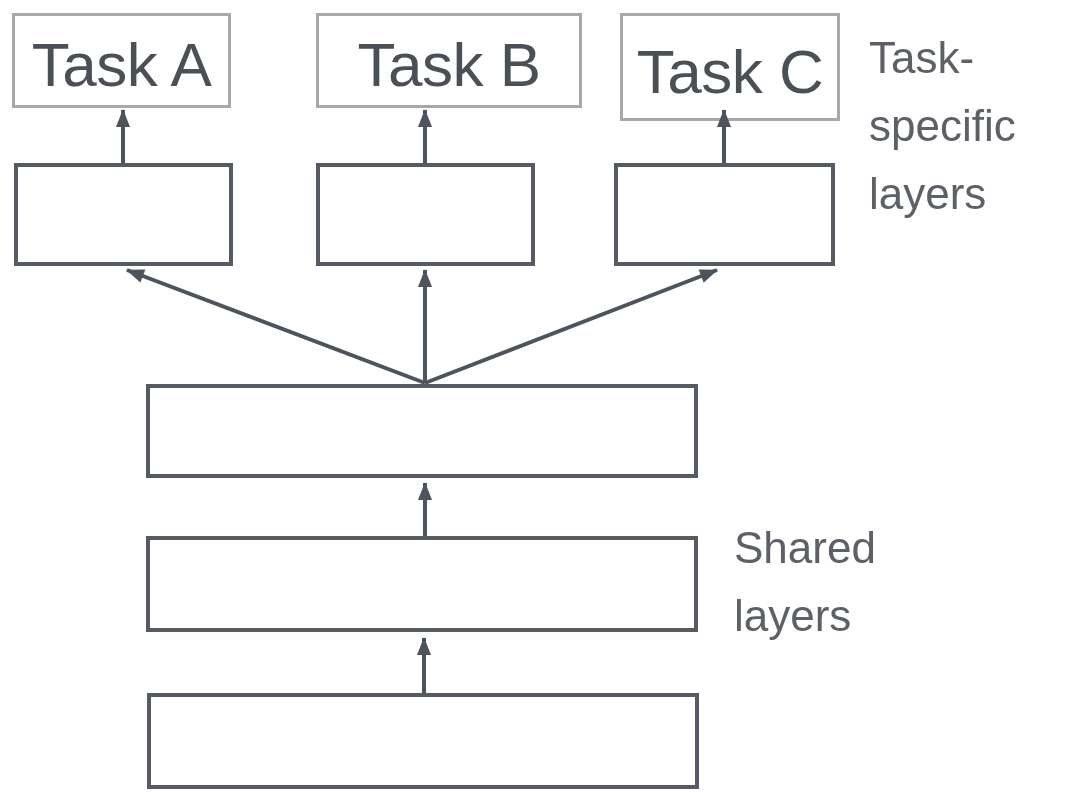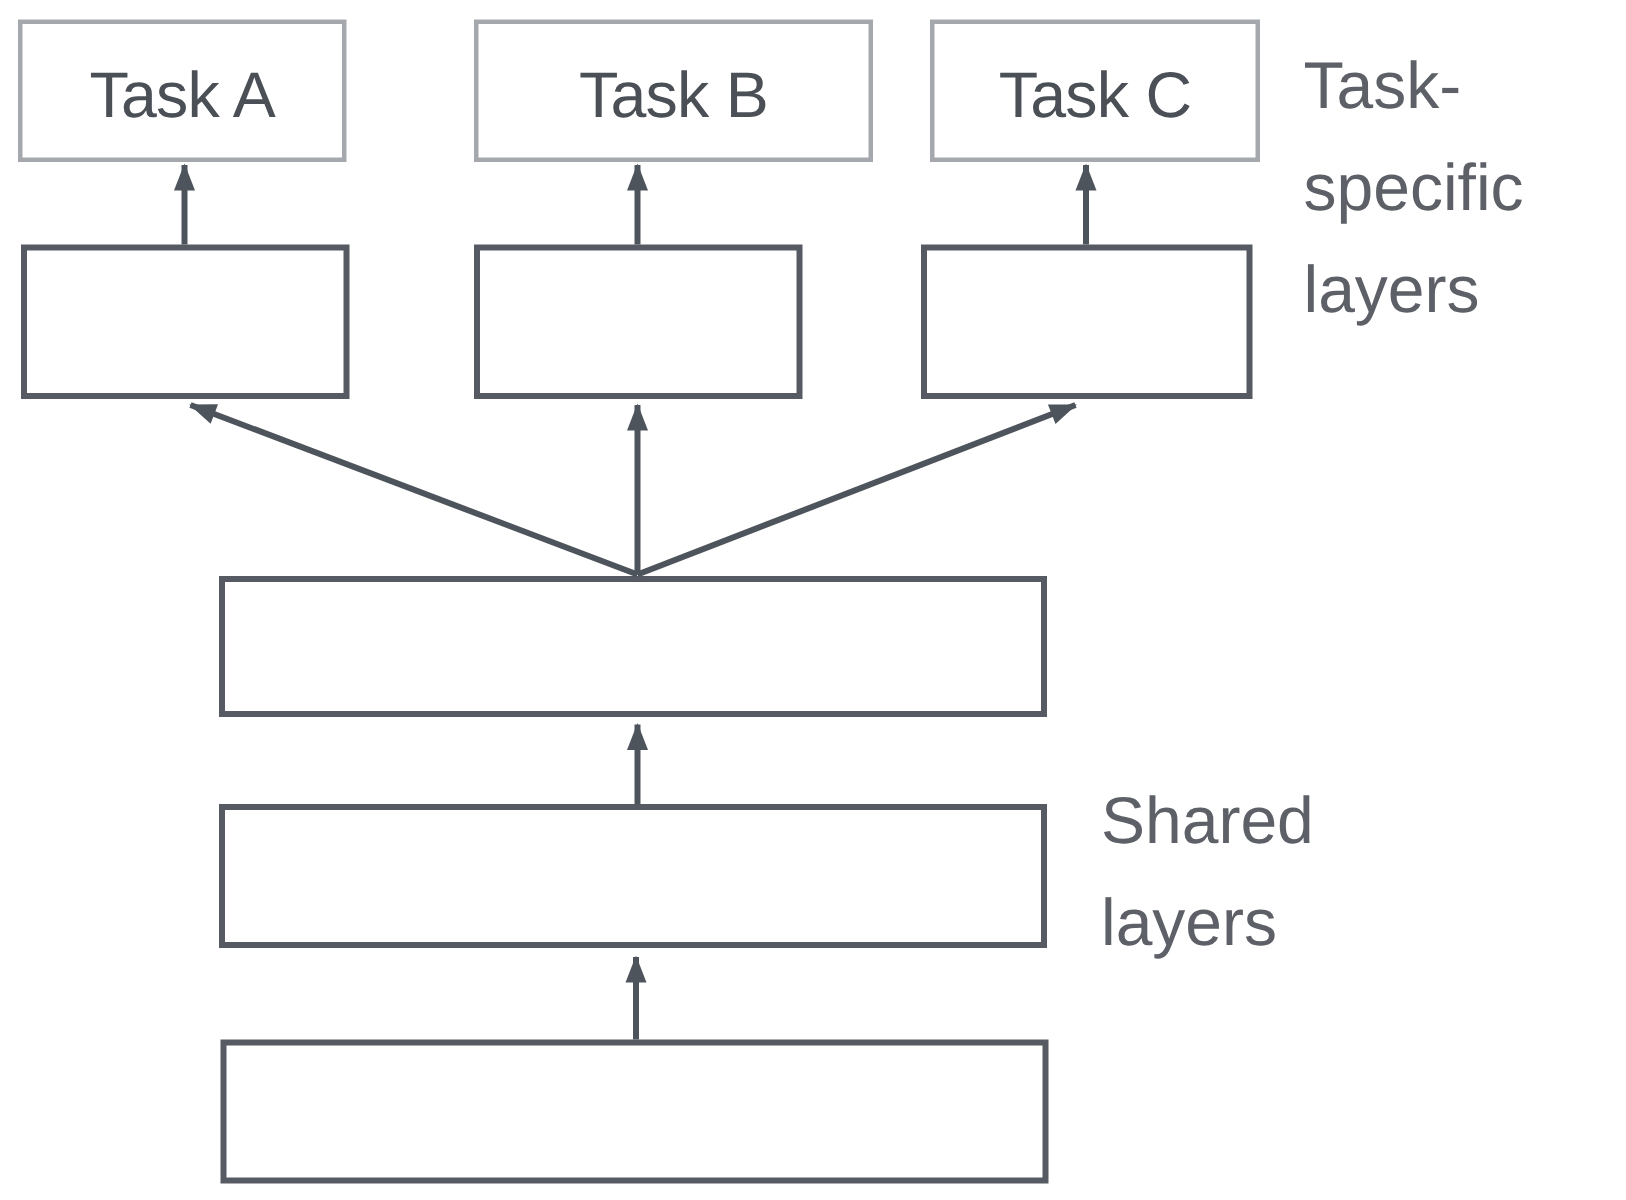--- a/index.html
+++ b/index.html
@@ -19,21 +19,21 @@
   .task-box {
     border: 3px solid var(--task-box-border, #a5a9ae);
     display: flex;
     align-items: center;
     justify-content: center;
   }
   .layer-box {
     border: 4px solid var(--layer-box-border, #565b63);
   }
   .task-label {
-    font-size: 43px;
+    font-size: 62px;
     letter-spacing: -0.5px;
     color: var(--task-text, #4b5057);
     padding-top: 8px;
     white-space: nowrap;
   }
   .annotation {
     position: absolute;
     white-space: pre-line;
     font-size: 44px;
     line-height: 68px;
@@ -56,21 +56,21 @@
 <body>
 
 <div class="canvas">
 
   <div class="box task-box" style="left:12px; top:13px; width:219px; height:95px;">
     <span class="task-label">Task A</span>
   </div>
   <div class="box task-box" style="left:316px; top:13px; width:266px; height:95px;">
     <span class="task-label">Task B</span>
   </div>
-  <div class="box task-box" style="left:620px; top:13px; width:220px; height:95px;">
+  <div class="box task-box" style="left:620px; top:13px; width:220px; height:108px;">
     <span class="task-label">Task C</span>
   </div>
 
   <div class="box layer-box" style="left:14px; top:163px; width:219px; height:103px;"></div>
   <div class="box layer-box" style="left:316px; top:163px; width:219px; height:103px;"></div>
   <div class="box layer-box" style="left:614px; top:163px; width:221px; height:103px;"></div>
 
   <div class="box layer-box" style="left:146px; top:384px; width:552px; height:94px;"></div>
   <div class="box layer-box" style="left:146px; top:536px; width:552px; height:96px;"></div>
   <div class="box layer-box" style="left:147px; top:693px; width:552px; height:96px;"></div>

